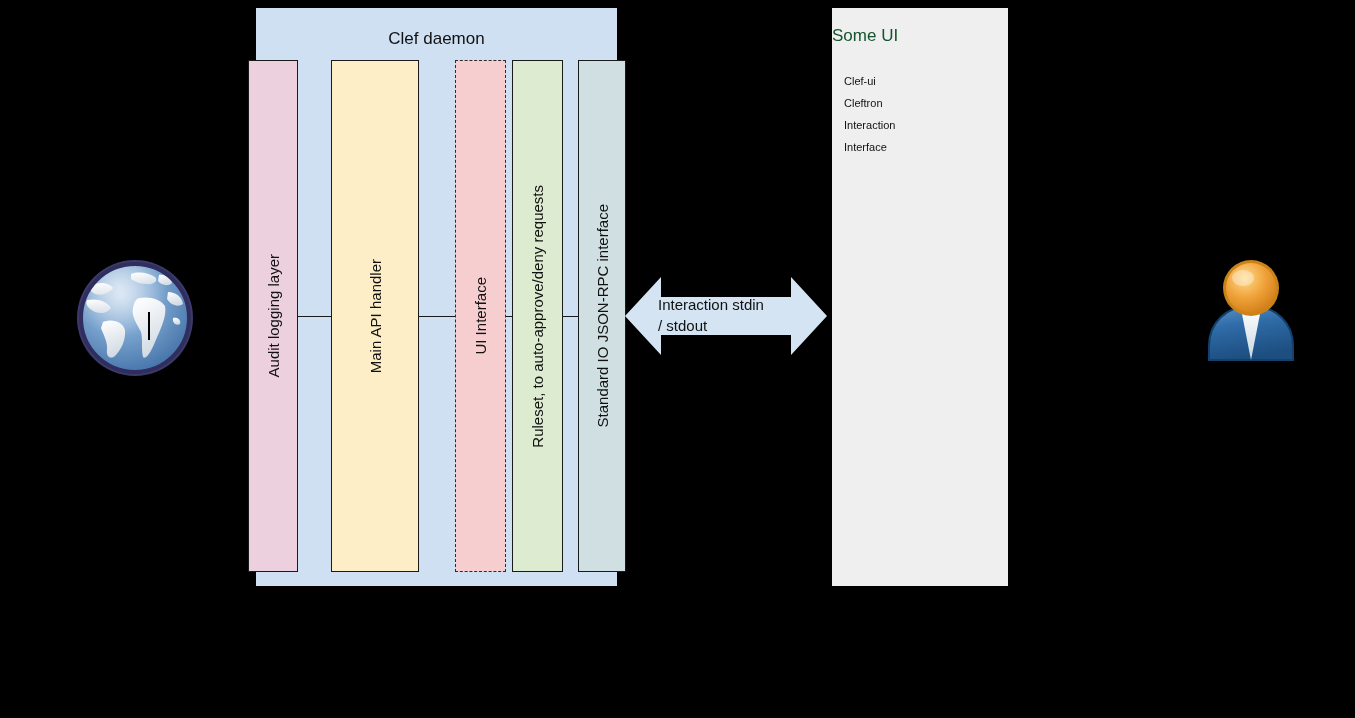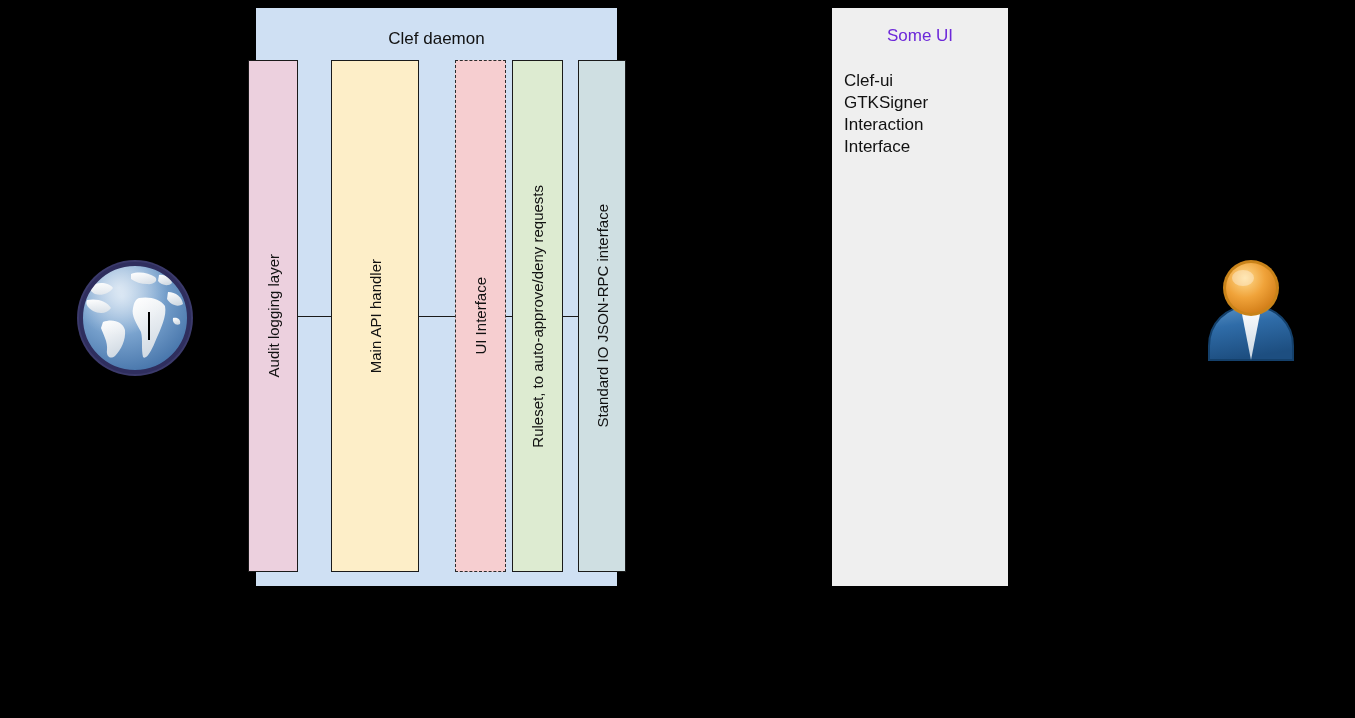--- a/index.html
+++ b/index.html
@@ -94,34 +94,33 @@
     width: 176px;
     height: 578px;
     background: #efefef;
     box-sizing: border-box;
   }
   .ui-panel-title {
     position: absolute;
     left: 0;
     top: 18px;
     width: 176px;
-    text-align: center;
     font-size: 17px;
-    color: #6d28d9;
+    color: #14532d;
   }
   .ui-panel-list {
     position: absolute;
     left: 12px;
     top: 62px;
     list-style: none;
     margin: 0;
     padding: 0;
   }
   .ui-panel-list li {
-    font-size: 17px;
+    font-size: 11px;
     color: #111111;
     line-height: 22px;
     white-space: nowrap;
   }
 
   
   .arrow {
     position: absolute;
     top: 275px;
     height: 82px;
@@ -228,26 +227,33 @@
   </div>
 
   <div class="layer-box" id="box-ruleset">
     <span class="layer-label">Ruleset, to auto-approve/deny requests</span>
   </div>
 
   <div class="layer-box" id="box-stdio">
     <span class="layer-label">Standard IO JSON-RPC interface</span>
   </div>
 
+  <div class="arrow" id="arrow-stdio">
+    <svg width="202" height="82" viewBox="0 0 202 82">
+      <polygon points="0,41 36,2 36,22 166,22 166,2 202,41 166,80 166,60 36,60 36,80" fill="#d4e4f2" stroke="none"></polygon>
+    </svg>
+    <div class="arrow-label">Interaction stdin
+/ stdout</div>
+  </div>
 
   <div class="ui-panel">
     <div class="ui-panel-title">Some UI</div>
     <ul class="ui-panel-list">
       <li>Clef-ui</li>
-      <li>GTKSigner</li>
+      <li>Cleftron</li>
       <li>Interaction</li>
       <li>Interface</li>
     </ul>
   </div>
 
 
   <div class="user-icon">
     <svg width="96" height="108" viewBox="0 0 96 108">
       <defs>
         <radialGradient id="gHead" cx="38%" cy="30%" r="72%">

